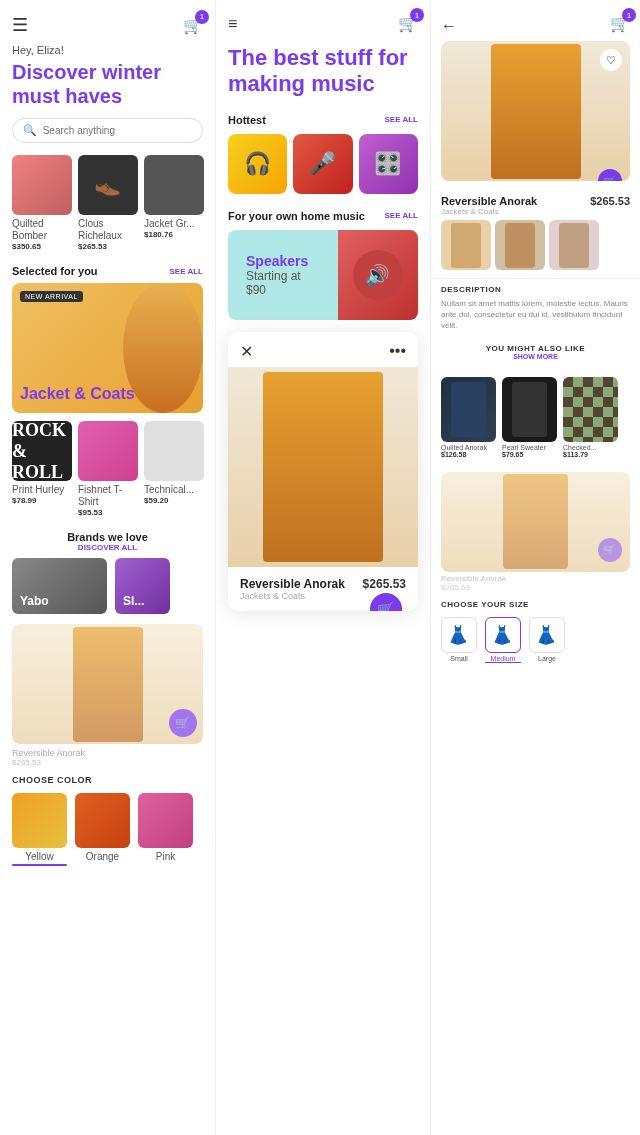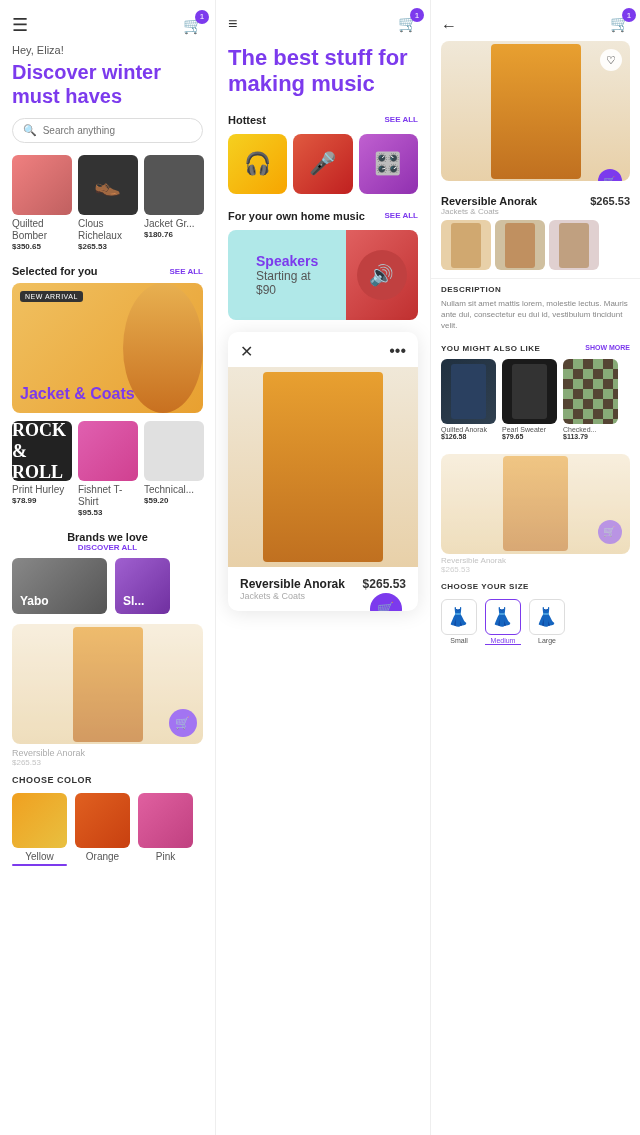--- a/index.html
+++ b/index.html
@@ -345,21 +345,21 @@
       height: 90px;
       position: relative;
       display: flex;
     }
     .mp-speaker-left {
       background: #b0e8e8;
       flex: 1;
       display: flex;
       align-items: center;
       justify-content: flex-end;
-      padding: 28px;
+      padding: 18px;
     }
     .mp-speaker-title {
       font-size: 14px;
       font-weight: 700;
       color: #7c3aed;
     }
     .mp-speaker-sub {
       font-size: 12px;
       color: #555;
     }
@@ -525,22 +525,23 @@
       color: #888;
       line-height: 1.4;
     }
 
     .rp-also-like {
       padding: 6px 10px;
     }
     .rp-also-header {
       display: flex;
       justify-content: space-between;
-      align-items: flex-start;
-      margin-bottom: 6px;
+      align-items: center;
+      margin-bottom: 17px;
+      flex-direction: column;
     }
     .rp-also-title {
       font-size: 8px;
       font-weight: 700;
       color: #333;
       text-transform: uppercase;
       letter-spacing: 0.5px;
     }
     .rp-show-more {
       font-size: 7px;

